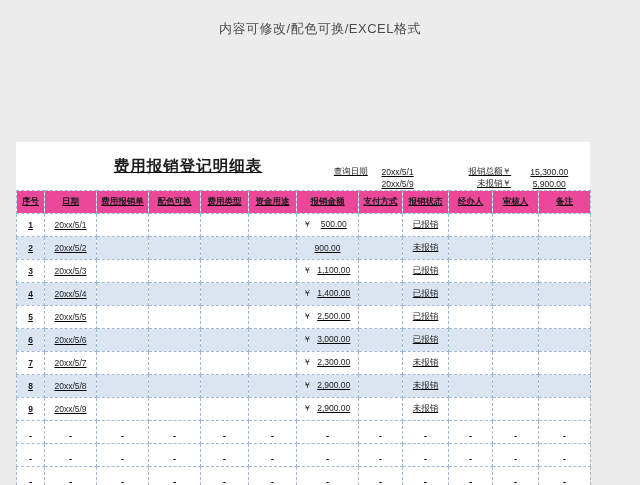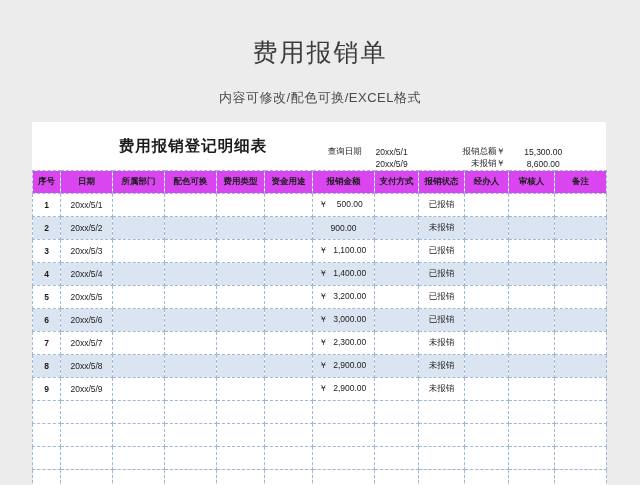--- a/index.html
+++ b/index.html
@@ -28,25 +28,26 @@
   }
   .doc-sub {
     text-align: center;
     font-size: 13px;
     color: #4b4b4b;
     margin-top: 20px;
     letter-spacing: 0.5px;
   }
   .sheet {
     position: absolute;
-    left: 32px;
+    left: 16px;
     top: 122px;
     width: 574px;
     height: 340px;
     background: #ffffff;
+    text-decoration: underline;
   }
   .header-band {
     display: flex;
     align-items: stretch;
     height: 48px;
     padding: 0;
   }
   .header-title {
     flex: 1;
     display: flex;
@@ -58,21 +59,21 @@
     letter-spacing: 1px;
     padding-left: 40px;
   }
   .header-meta {
     width: 268px;
     display: flex;
     flex-direction: column;
     justify-content: center;
     font-size: 8.5px;
     color: #1b1b1b;
-    padding-right: 24px;
+    padding-right: 2px;
     margin-top: 24px;
   }
   .meta-row {
     display: flex;
     align-items: center;
     height: 17px;
   }
   .meta-label {
     width: 62px;
     text-align: center;
@@ -104,21 +105,21 @@
     border: 1px dashed #9fb8d6;
     font-size: 8.5px;
     color: #1b1b1b;
     height: 22px;
     padding: 0 2px;
     text-align: center;
     overflow: hidden;
     white-space: nowrap;
   }
   thead th {
-    background: #d946ef;
+    background: #ec4899;
     border: 1px solid #7f9cbd;
     font-size: 9px;
     font-weight: bold;
     height: 24px;
   }
   tbody tr.odd td {
     background: #ffffff;
   }
   tbody tr.even td {
     background: #dbe5f1;
@@ -140,41 +141,40 @@
     font-weight: normal;
   }
   td.status {
   }
 </style>
 </head>
 <body>
 
 <div class="page">
 
-  <div class="doc-title">费用报销单</div>
   <div class="doc-sub">内容可修改/配色可换/EXCEL格式</div>
 
   <div class="sheet">
 
     <div class="header-band">
       <div class="header-title">费用报销登记明细表</div>
       <div class="header-meta">
         <div class="meta-row">
           <span class="meta-label">查询日期</span>
           <span class="meta-date">20xx/5/1</span>
           <span class="meta-name">报销总额</span>
           <span class="meta-cur">￥</span>
           <span class="meta-val">15,300.00</span>
         </div>
         <div class="meta-row">
           <span class="meta-label"></span>
           <span class="meta-date">20xx/5/9</span>
           <span class="meta-name">未报销</span>
           <span class="meta-cur">￥</span>
-          <span class="meta-val">8,600.00</span>
+          <span class="meta-val">5,900.00</span>
         </div>
       </div>
     </div>
 
     <table class="grid">
       <colgroup>
         <col style="width:28px">
         <col style="width:52px">
         <col style="width:52px">
         <col style="width:52px">
@@ -184,21 +184,21 @@
         <col style="width:44px">
         <col style="width:46px">
         <col style="width:44px">
         <col style="width:46px">
         <col style="width:52px">
       </colgroup>
       <thead>
         <tr id="head-row">
             <th>序号</th>
             <th>日期</th>
-            <th>所属部门</th>
+            <th>费用报销单</th>
             <th>配色可换</th>
             <th>费用类型</th>
             <th>资金用途</th>
             <th>报销金额</th>
             <th>支付方式</th>
             <th>报销状态</th>
             <th>经办人</th>
             <th>审核人</th>
             <th>备注</th>
           </tr>
@@ -260,21 +260,21 @@
             <td></td>
             <td></td>
           </tr>
           <tr class="odd">
             <td class="idx">5</td>
             <td>20xx/5/5</td>
             <td></td>
             <td></td>
             <td></td>
             <td></td>
-            <td class="amount"><span class="cur">￥</span><span>3,200.00</span></td>
+            <td class="amount"><span class="cur">￥</span><span>2,500.00</span></td>
             <td></td>
             <td class="status">已报销</td>
             <td></td>
             <td></td>
             <td></td>
           </tr>
           <tr class="even">
             <td class="idx">6</td>
             <td>20xx/5/6</td>
             <td></td>

